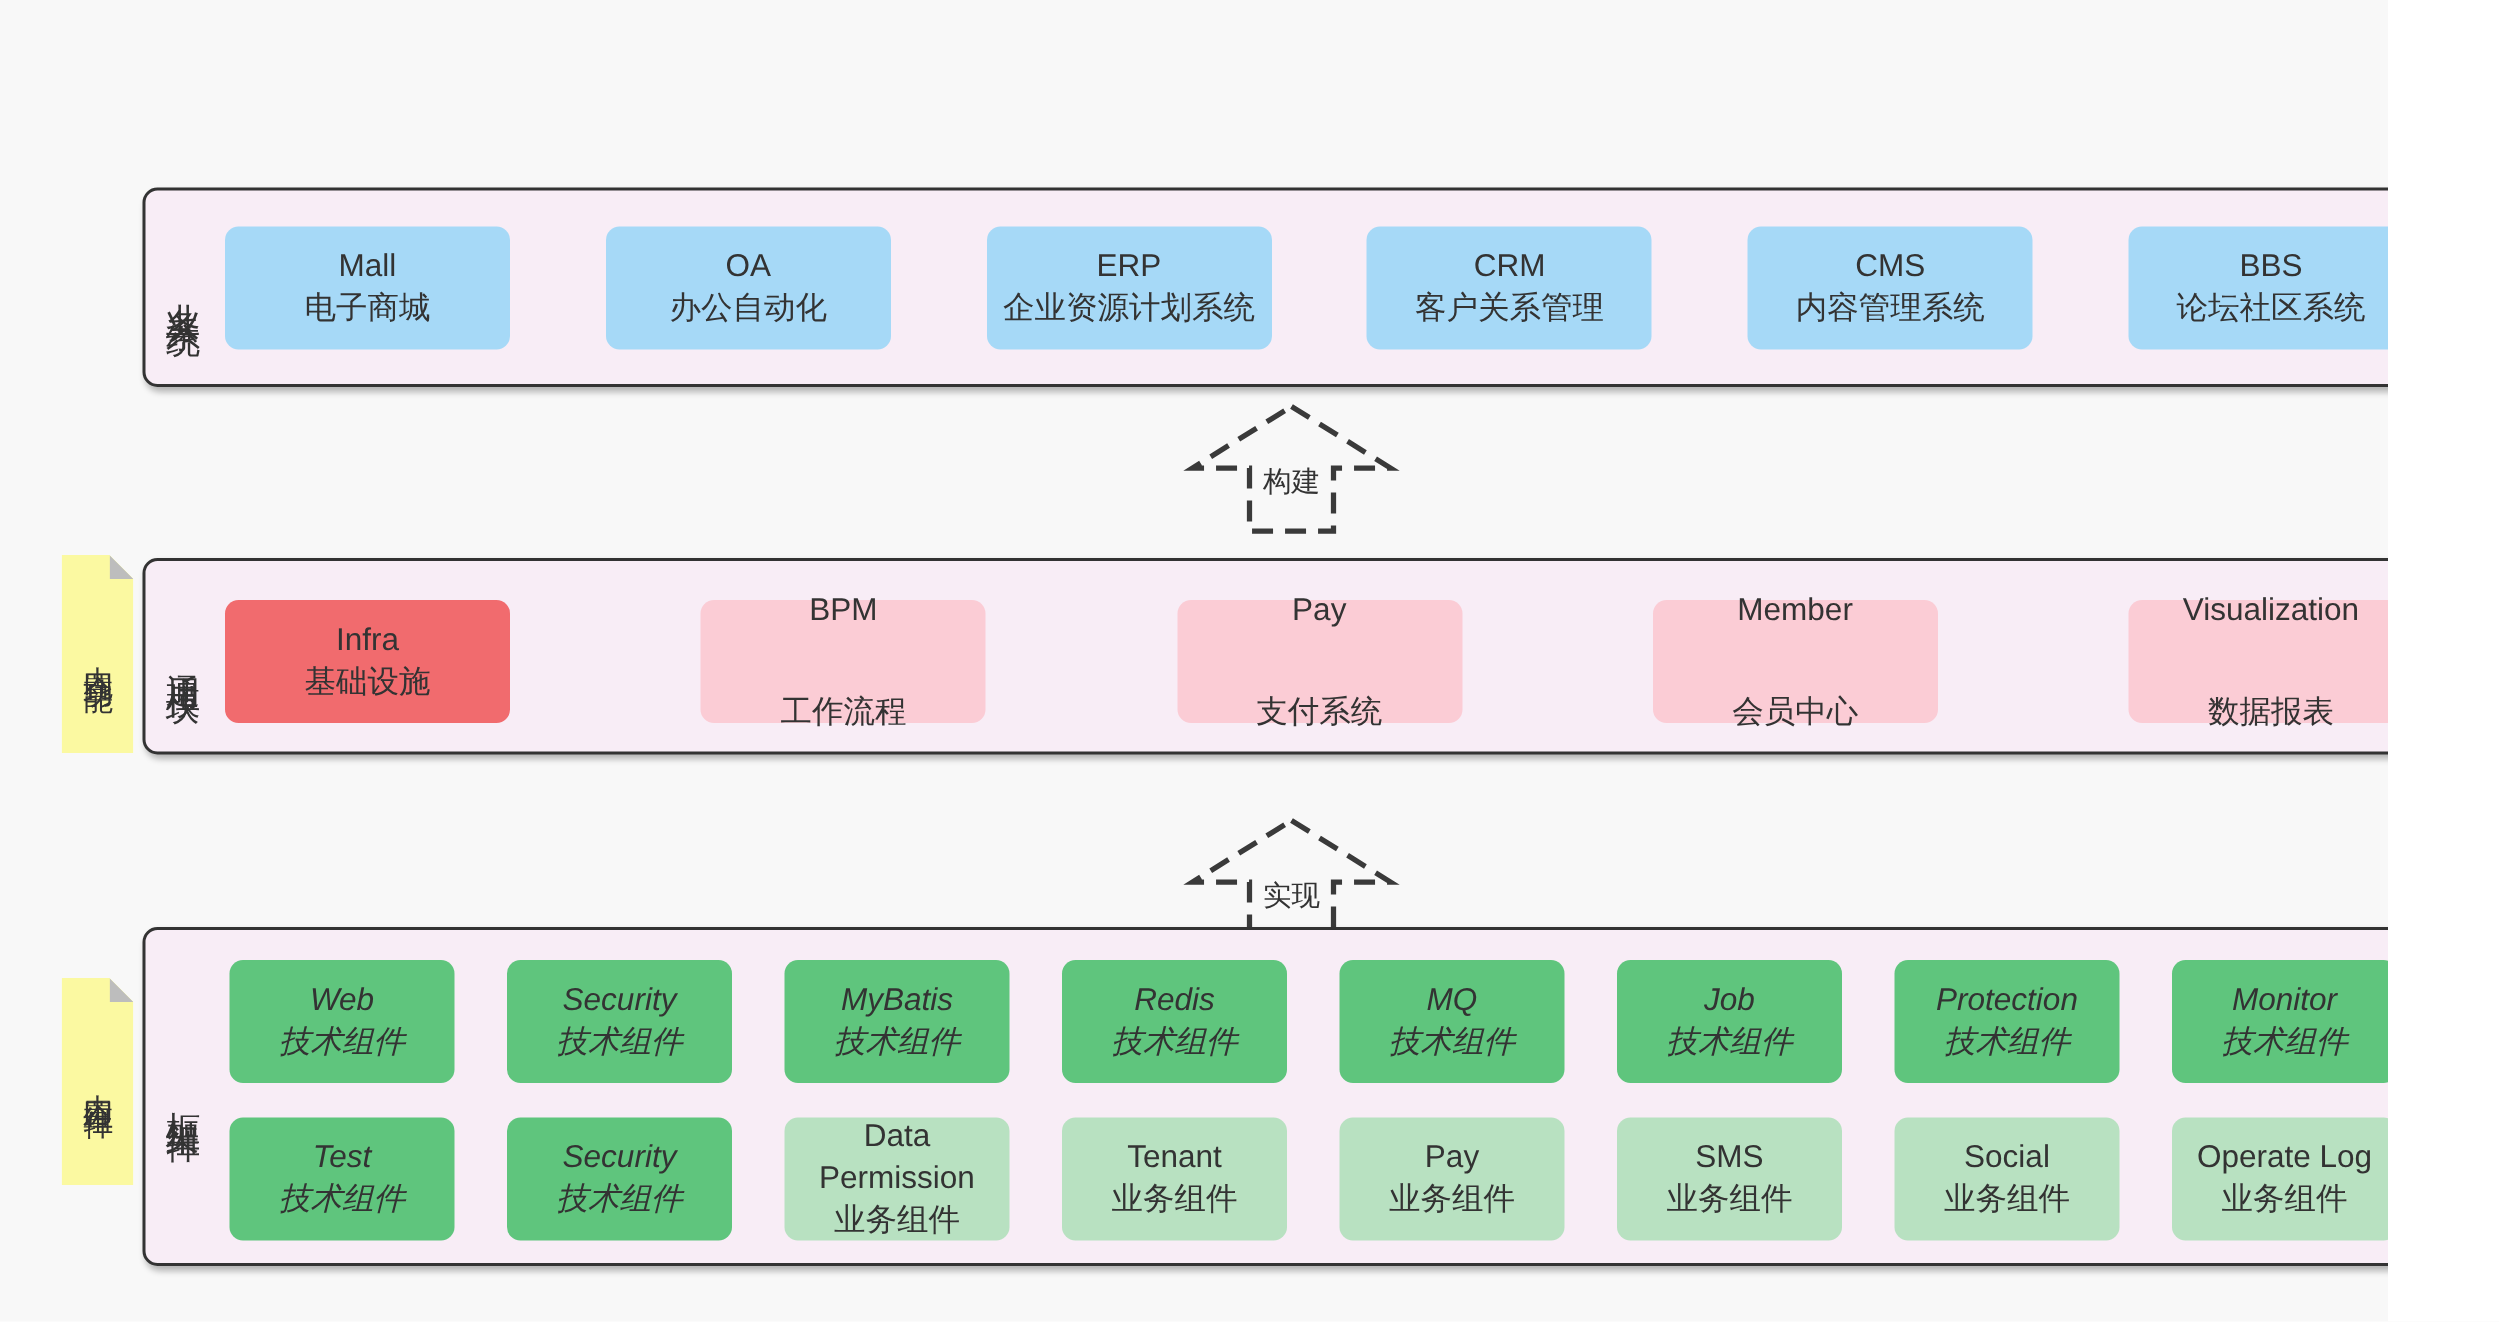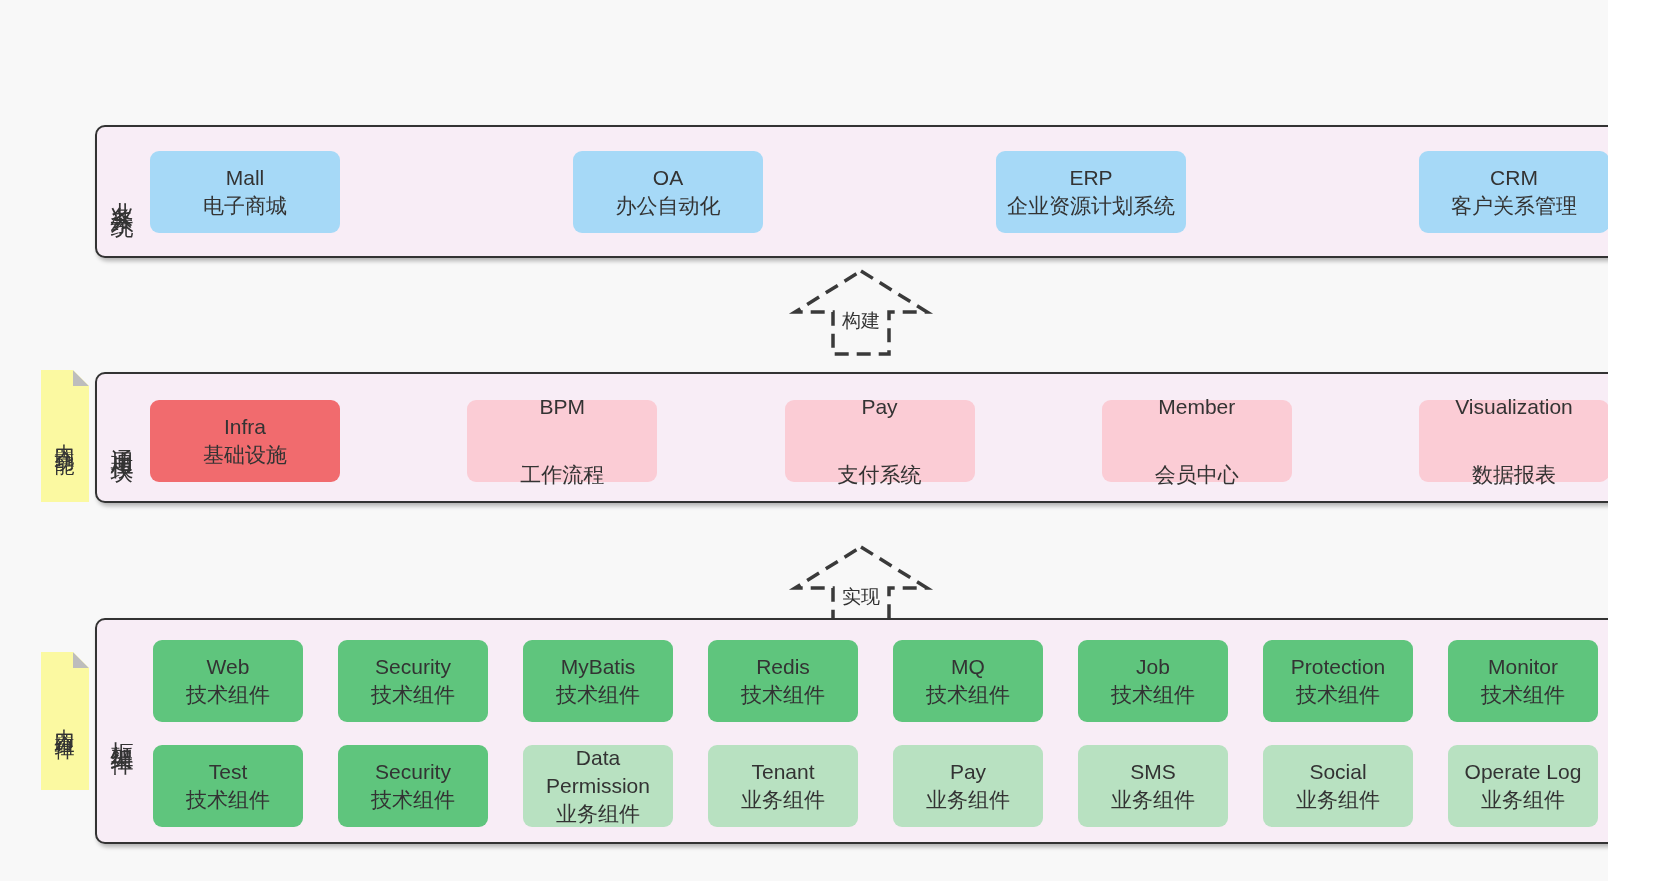--- a/index.html
+++ b/index.html
@@ -4,21 +4,21 @@
 <style>
   :root{
     --page-bg:#f8f8f8; --panel-bg:#f8edf6; --panel-border:#333333;
     --box-blue:#a6d9f7; --box-red:#f16b6e; --box-pink:#fbccd5;
     --box-green:#5fc57d; --box-lightgreen:#b8e1c1;
     --sticky-yellow:#fbf9a1; --sticky-fold:#bdbdbd;
     --text:#333333; --arrow:#3a3a3a;
   }
   html,body{margin:0;padding:0;}
   body{font-family:"Liberation Sans","DejaVu Sans",sans-serif;color:var(--text);}
-  .stage{position:relative;width:1592px;height:881px;background:var(--page-bg);overflow:hidden;padding-left:16px;}
+  .stage{position:relative;width:1592px;height:881px;background:var(--page-bg);overflow:hidden;}
 
   .panel{position:absolute;left:95px;width:1530px;background:var(--panel-bg);
          border:2px solid var(--panel-border);border-radius:10px;
          box-shadow:2px 3px 4px rgba(0,0,0,.28);box-sizing:border-box;}
   .panel-business{top:125px;height:133px;}
   .panel-modules{top:372px;height:131px;}
   .panel-components{top:618px;height:226px;}
 
   .side-label{position:absolute;left:6px;top:0;bottom:0;width:38px;
               display:flex;align-items:center;justify-content:center;}
@@ -32,21 +32,21 @@
   .row-modules{top:26px;}
   .row-comp-1{top:20px;}
   .row-comp-2{top:125px;}
 
   .box{height:82px;border-radius:9px;display:flex;flex-direction:column;
        align-items:center;justify-content:center;text-align:center;
        box-sizing:border-box;padding:2px 6px;line-height:1.32;}
   .box-w{width:190px;}
   .box-n{width:150px;}
   .blue{background:var(--box-blue);}  .red{background:var(--box-red);}
-  .pink{background:var(--box-pink);gap:40px;}  .green{background:var(--box-green);}
+  .pink{background:var(--box-pink);gap:40px;}  .green{background:var(--box-green);font-style:italic;}
   .lightgreen{background:var(--box-lightgreen);}
   .box .t{font-size:21px;}
   .box .s{font-size:21px;}
 
   .sticky{position:absolute;left:41px;width:48px;background:var(--sticky-yellow);
           display:flex;align-items:center;justify-content:center;
           clip-path:polygon(0 0,calc(100% - 16px) 0,100% 16px,100% 100%,0 100%);}
   .sticky-modules{top:370px;height:132px;}
   .sticky-components{top:652px;height:138px;}
   .sticky .fold{position:absolute;top:0;right:0;width:16px;height:16px;
@@ -80,20 +80,28 @@
         <span class="s">办公自动化</span>
       </div>
       <div class="box box-w blue">
         <span class="t">ERP</span>
         <span class="s">企业资源计划系统</span>
       </div>
       <div class="box box-w blue">
         <span class="t">CRM</span>
         <span class="s">客户关系管理</span>
       </div>
+      <div class="box box-w blue">
+        <span class="t">CMS</span>
+        <span class="s">内容管理系统</span>
+      </div>
+      <div class="box box-w blue">
+        <span class="t">BBS</span>
+        <span class="s">论坛社区系统</span>
+      </div>
     </div>
   </div>
 
   <div class="arrow arrow-build">
     <svg viewBox="0 0 160 94">
       <polygon points="80,5 146,46 108,46 108,88 52,88 52,46 14,46" fill="none" stroke="var(--arrow)" stroke-width="3.5" stroke-dasharray="14 8"></polygon>
     </svg>
     <span class="lbl">构建</span>
   </div>
 

